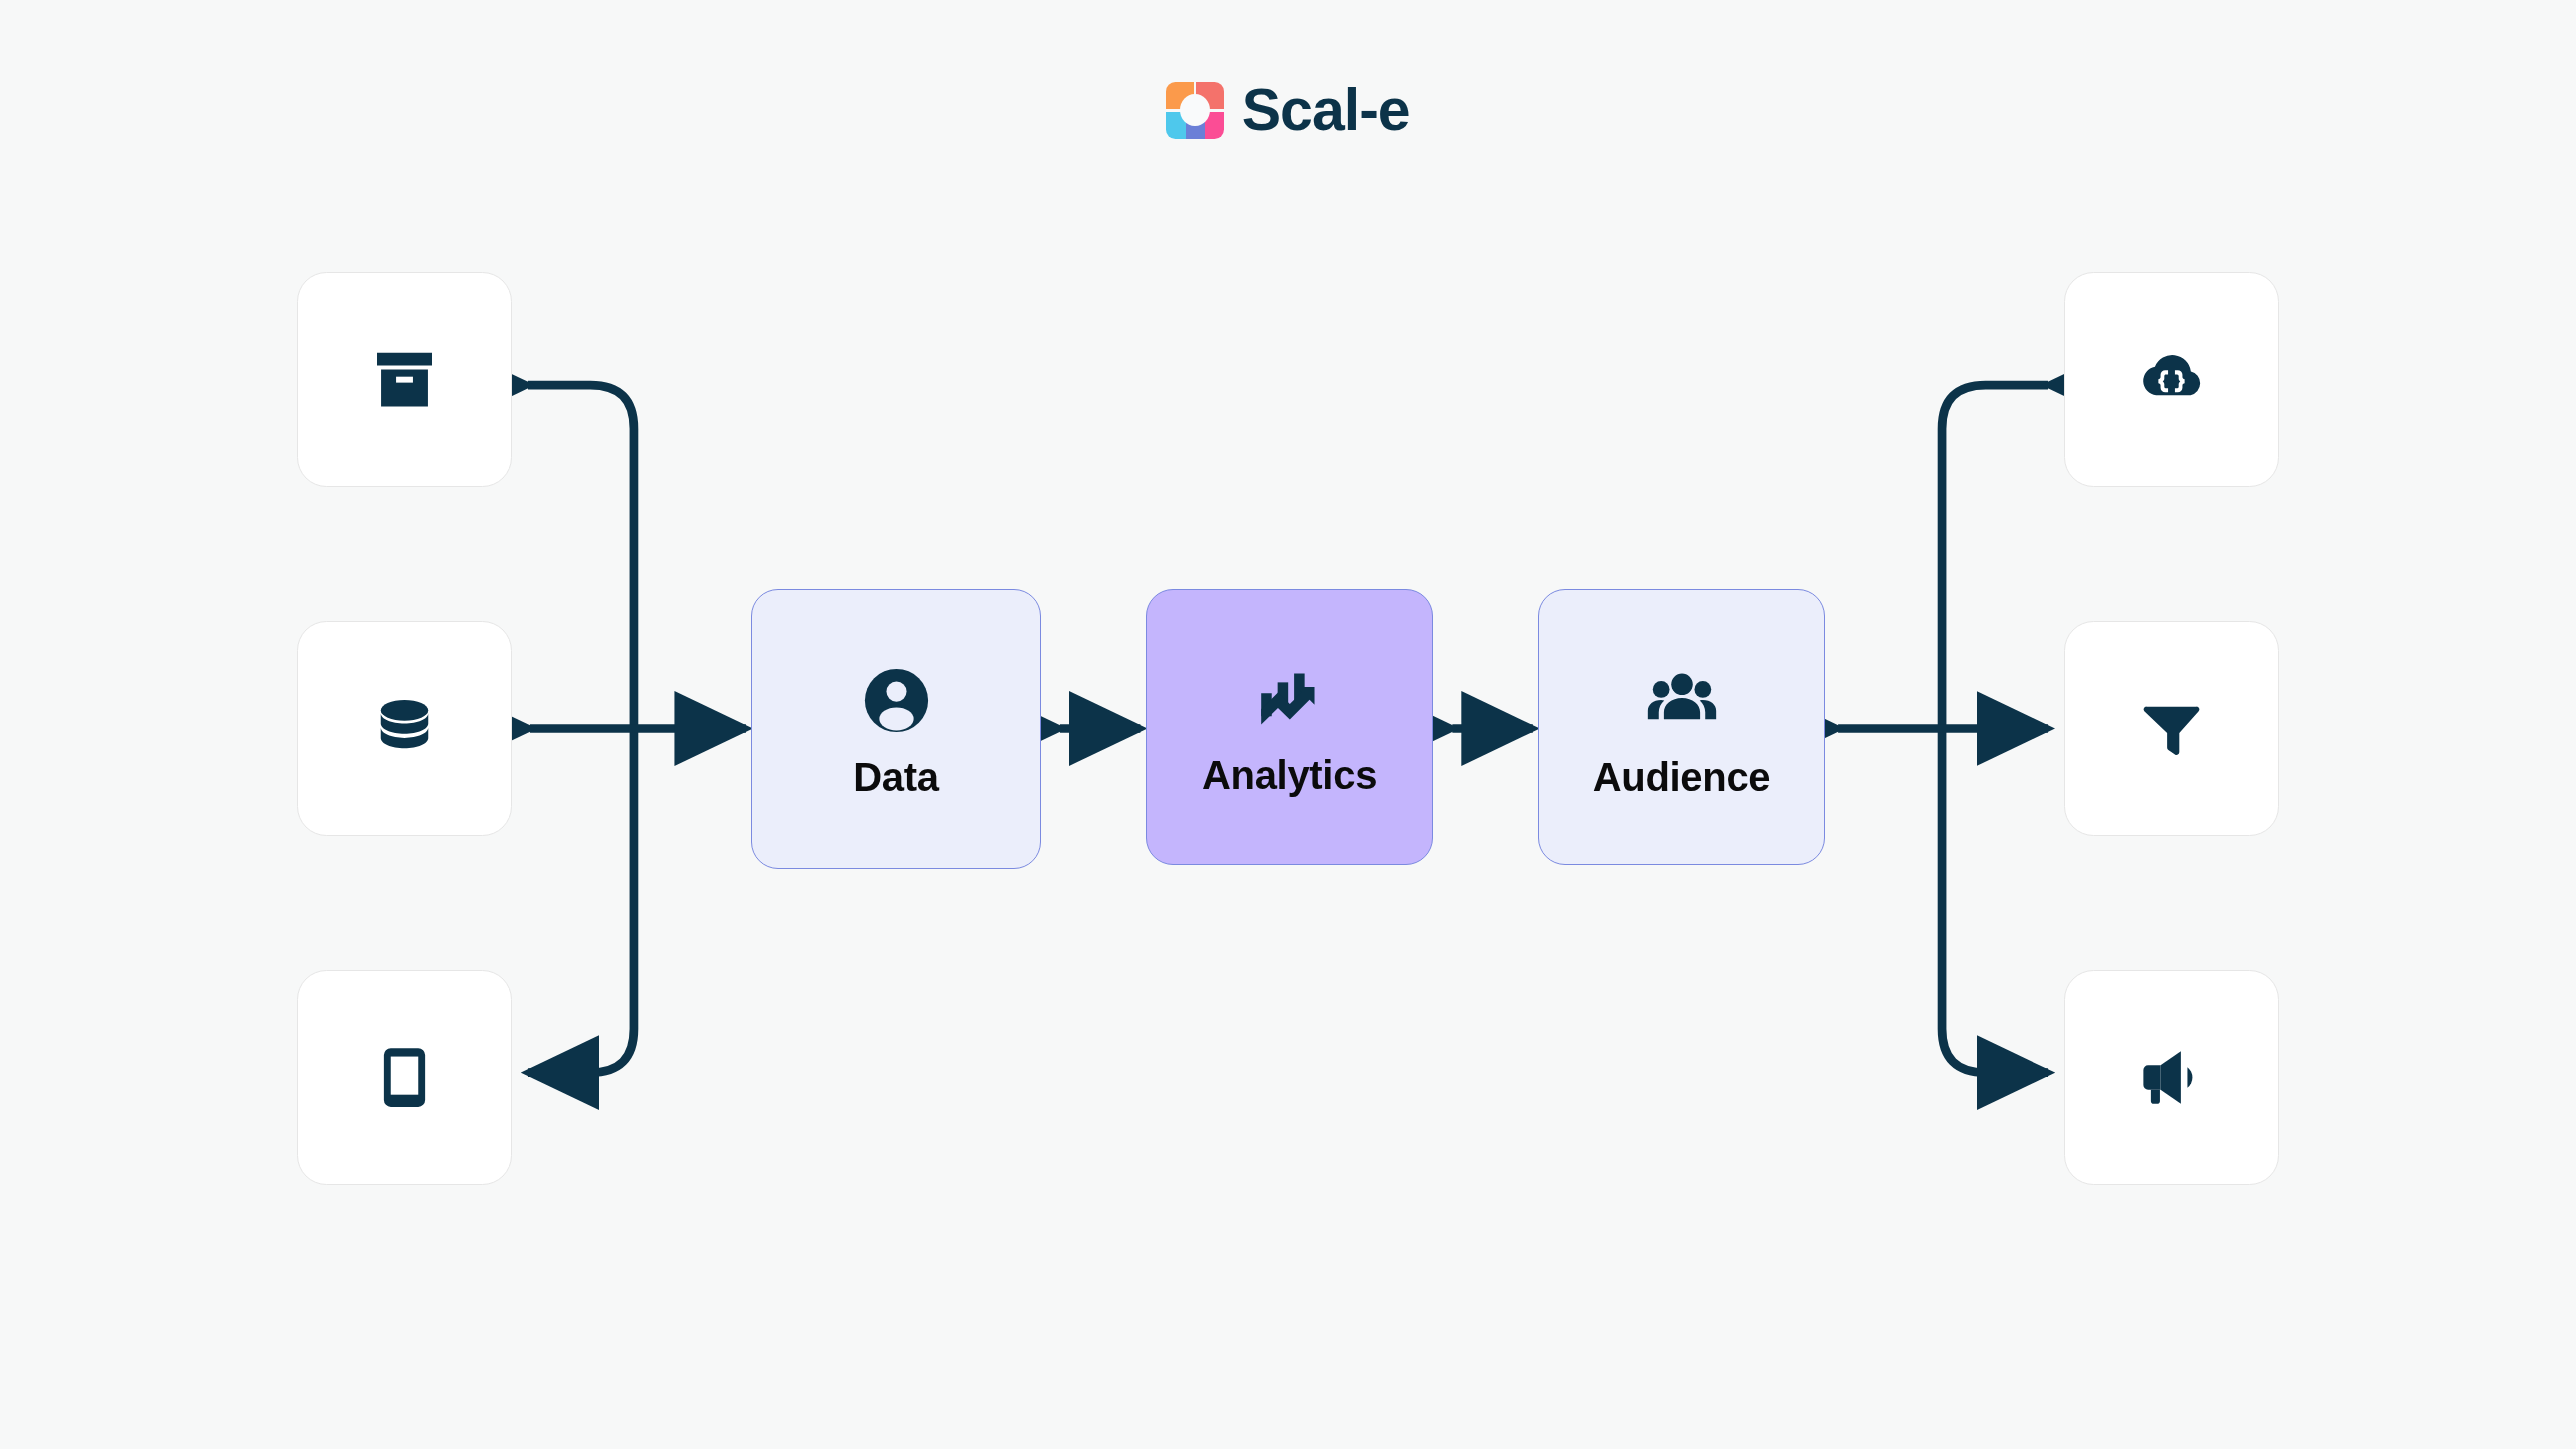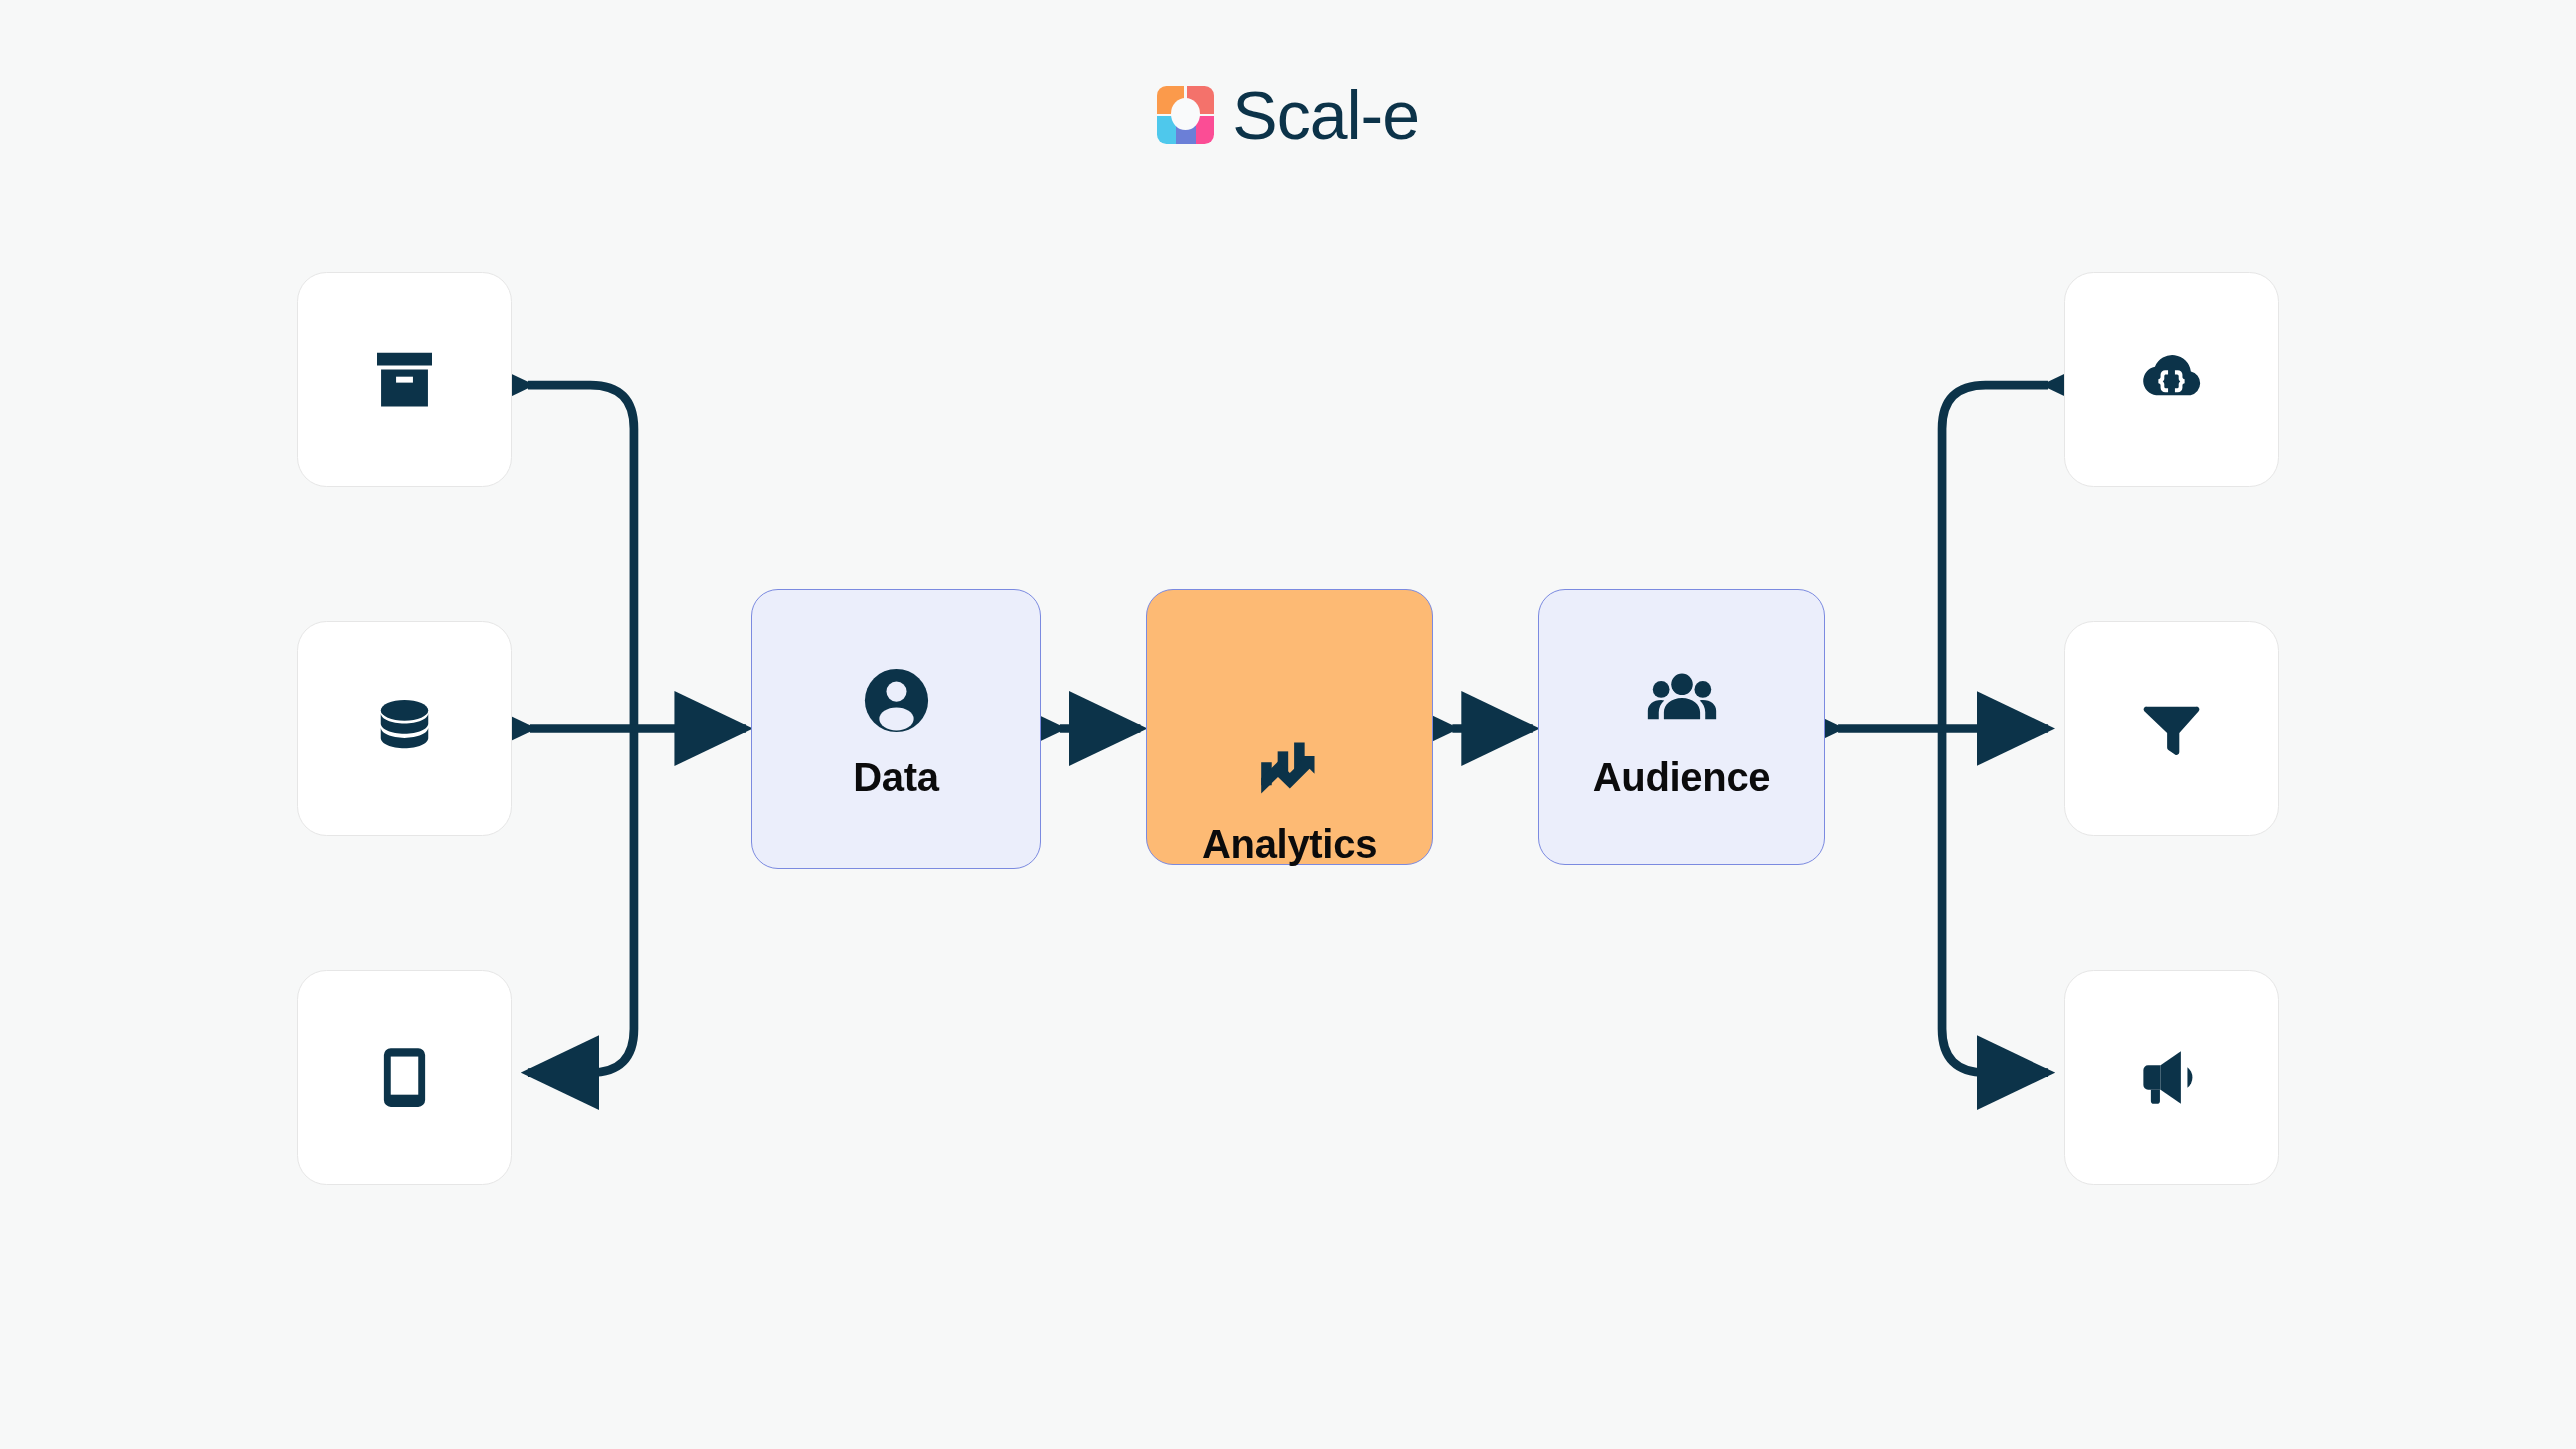--- a/index.html
+++ b/index.html
@@ -51,22 +51,22 @@
   #brand-mark .hole {
     position: absolute;
     left: 14px;
     top: 12px;
     width: 29.5px;
     height: 32px;
     border-radius: 50%;
     background: #f9fafb;
   }
   #brand-name {
-    font-size: 68px;
-    font-weight: 400;
+    font-size: 59px;
+    font-weight: 700;
     letter-spacing: -1px;
     line-height: 1;
     white-space: nowrap;
     text-align: right;
   }
 
   
   #diagram {
     position: absolute;
     left: 0;
@@ -195,21 +195,21 @@
     <div class="stage-icon">
       <svg width="79" height="79" viewBox="0 0 24 24" fill="#0c3349">
         <circle cx="12" cy="12" r="9.6"></circle>
         <circle cx="12" cy="9.3" r="3.05" fill="#ebeefb"></circle>
         <ellipse cx="12" cy="17.6" rx="5.2" ry="3.5" fill="#ebeefb"></ellipse>
       </svg>
     </div>
     <div class="stage-label">Data</div>
   </div>
 
-  <div class="stage" style="left: 1146px; top: 585px; width: 287px; height: 276px; background: #fdba74; border-color: rgb(123, 138, 224); justify-content: flex-end;">
+  <div class="stage" style="left: 1146px; top: 585px; width: 287px; height: 276px; background: #c4b5fd; border-color: rgb(123, 138, 224);">
     <div class="stage-icon">
       <svg width="79" height="79" viewBox="0 0 24 24" fill="#0c3349">
         <path d="M3.4 10.4h3.2v7.0H3.4z"></path>
         <path d="M8.4 7.1h3.2v7.2H8.4z"></path>
         <path d="M13.4 4.4h3.2v8.6h-3.2z"></path>
         <path d="M3.4 19.9l5.1-5.0 3.6 3.5 6.0-6.0 1.5 1.5V8.5h-5.5l1.6 1.6-3.6 3.6-3.6-3.5-5.1 5.1z"></path>
       </svg>
     </div>
     <div class="stage-label">Analytics</div>
   </div>

